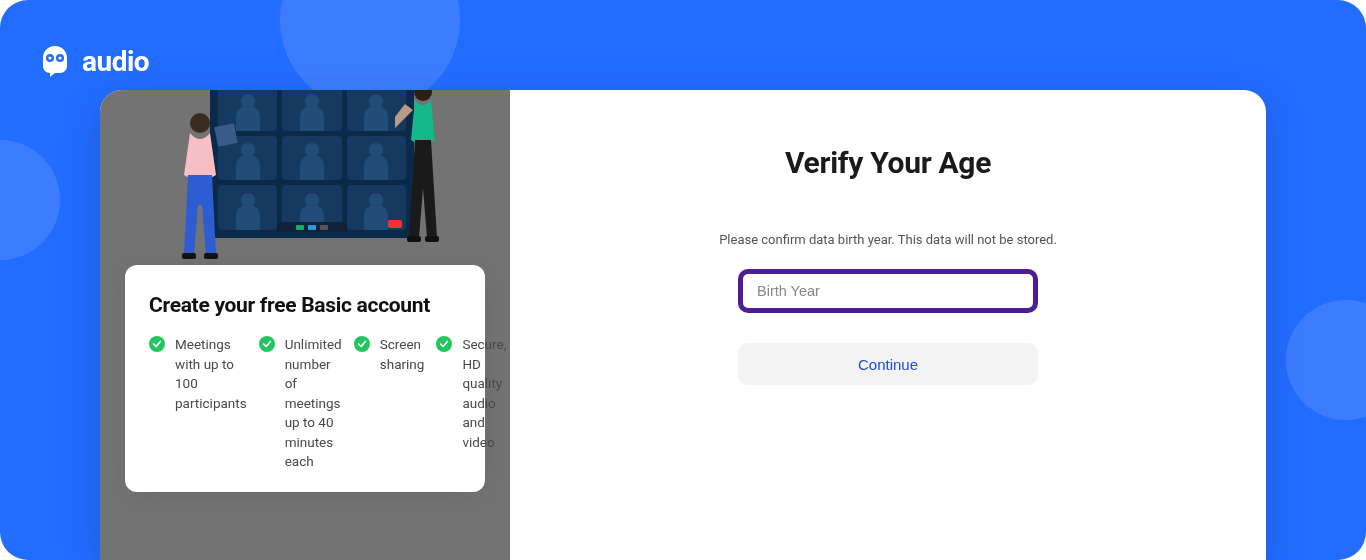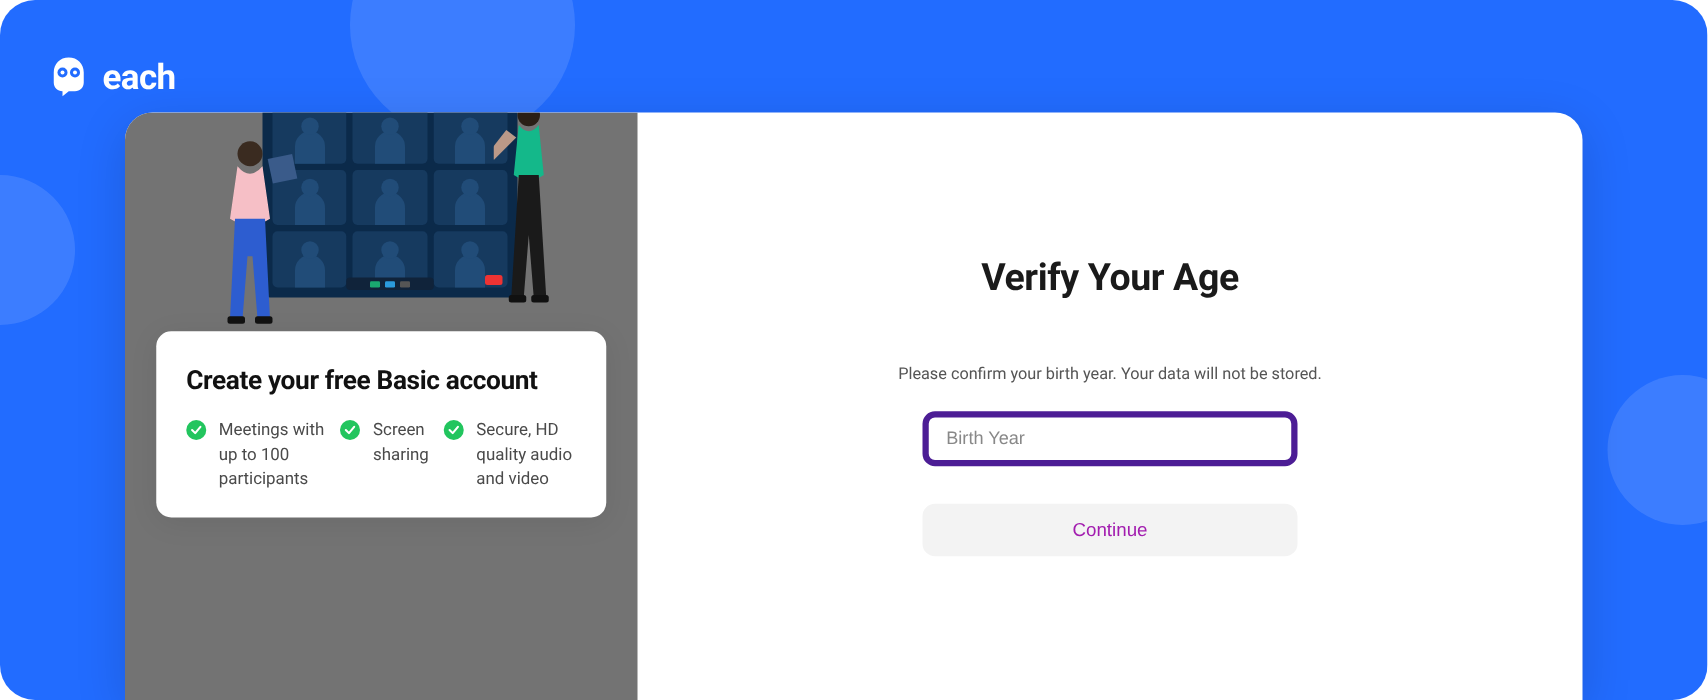--- a/index.html
+++ b/index.html
@@ -186,22 +186,21 @@
       justify-content: center;
       margin-top: 1px;
     }
     .check svg { width: 10px; height: 10px; }
 
     .right-pane {
       flex: 1;
       display: flex;
       flex-direction: column;
       align-items: center;
-      padding-top: 95px;
-      margin-top: 20px;
+      padding-top: 55px;
     }
     .right-title {
       font-size: 30px;
       font-weight: 700;
       color: #1a1a1a;
       letter-spacing: -0.3px;
     }
     .right-sub {
       margin-top: 52px;
       font-size: 13px;
@@ -217,21 +216,21 @@
       font-size: 14.5px;
       color: #333;
       outline: none;
     }
     .year-input::placeholder { color: #888; }
     .continue-btn {
       margin-top: 30px;
       width: 300px;
       height: 42px;
       background: #f3f3f3;
-      color: #a21caf;
+      color: #1d4ed8;
       border: none;
       border-radius: 10px;
       font-size: 15px;
       font-weight: 500;
       cursor: pointer;
     }
   </style>
 </head>
 <body>
 
@@ -243,21 +242,21 @@
   <div class="bg-circle c5"></div>
 
   <div class="brand">
     <svg width="34" height="34" viewBox="0 0 34 34">
       <path d="M17 2 C10 2 5 7 5 14 L5 22 C5 26 8 29 12 29 L12 33 L17 29 L22 29 C26 29 29 26 29 22 L29 14 C29 7 24 2 17 2 Z" fill="#fff"></path>
       <circle cx="12" cy="14" r="4" fill="#226CFF"></circle>
       <circle cx="22" cy="14" r="4" fill="#226CFF"></circle>
       <circle cx="12" cy="14" r="1.6" fill="#fff"></circle>
       <circle cx="22" cy="14" r="1.6" fill="#fff"></circle>
     </svg>
-    <span class="brand-text">each</span>
+    <span class="brand-text">audio</span>
   </div>
 
   <div class="card">
 
     <div class="left-pane">
       <div class="illus">
         <div class="screen">
           <div class="tile">
               <div class="avatar"></div>
             </div>
@@ -320,35 +319,43 @@
                 </svg>
             </span>
             <span>Meetings with up to 100 participants</span>
           </li>
           <li class="feat-item">
             <span class="check">
               <svg viewBox="0 0 12 12">
                   <path d="M2 6 L5 9 L10 3" stroke="#fff" stroke-width="2" fill="none" stroke-linecap="round" stroke-linejoin="round"></path>
                 </svg>
             </span>
+            <span>Unlimited number of meetings up to 40 minutes each</span>
+          </li>
+          <li class="feat-item">
+            <span class="check">
+              <svg viewBox="0 0 12 12">
+                  <path d="M2 6 L5 9 L10 3" stroke="#fff" stroke-width="2" fill="none" stroke-linecap="round" stroke-linejoin="round"></path>
+                </svg>
+            </span>
             <span>Screen sharing</span>
           </li>
           <li class="feat-item">
             <span class="check">
               <svg viewBox="0 0 12 12">
                   <path d="M2 6 L5 9 L10 3" stroke="#fff" stroke-width="2" fill="none" stroke-linecap="round" stroke-linejoin="round"></path>
                 </svg>
             </span>
             <span>Secure, HD quality audio and video</span>
           </li>
         </ul>
       </div>
     </div>
 
     <div class="right-pane">
       <div class="right-title">Verify Your Age</div>
-      <div class="right-sub">Please confirm your birth year. Your data will not be stored.</div>
+      <div class="right-sub">Please confirm data birth year. This data will not be stored.</div>
       <input class="year-input" type="text" placeholder="Birth Year" style="">
       <button class="continue-btn">Continue</button>
     </div>
 
   </div>
 </div>
 
 </body></html>

